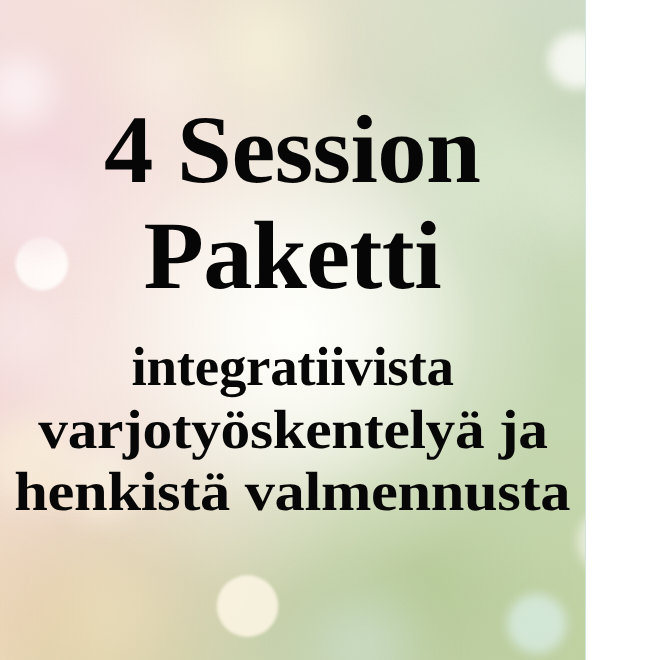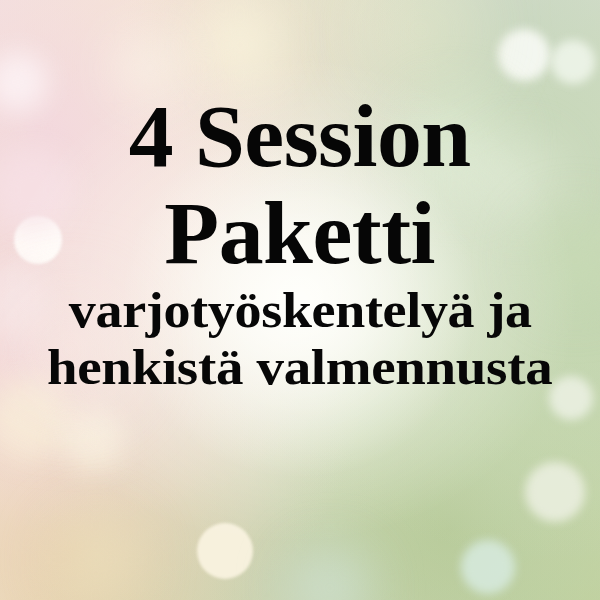--- a/index.html
+++ b/index.html
@@ -10,21 +10,21 @@
   }
   body {
     width: 600px;
     height: 600px;
     overflow: hidden;
     font-family: "Liberation Serif", "DejaVu Serif", serif;
   }
 
   #poster {
     position: relative;
-    width: 600px;
+    width: 532px;
     height: 600px;
     overflow: hidden;
     background: #0f766e;
   }
 
   
   .bg-layer {
     position: absolute;
     inset: 0;
     pointer-events: none;
@@ -135,19 +135,20 @@
     </div>
 
   <div class="bg-layer" id="bg-haze"></div>
 
   <div id="text-block">
 
     <div class="headline">4 Session</div>
 
     <div class="headline">Paketti</div>
 
+    <div class="subline" id="sub-1">integratiivista</div>
 
     <div class="subline" id="sub-2">varjotyöskentelyä ja</div>
 
     <div class="subline" id="sub-3">henkistä valmennusta</div>
 
   </div>
 </div>
 
 </body></html>

